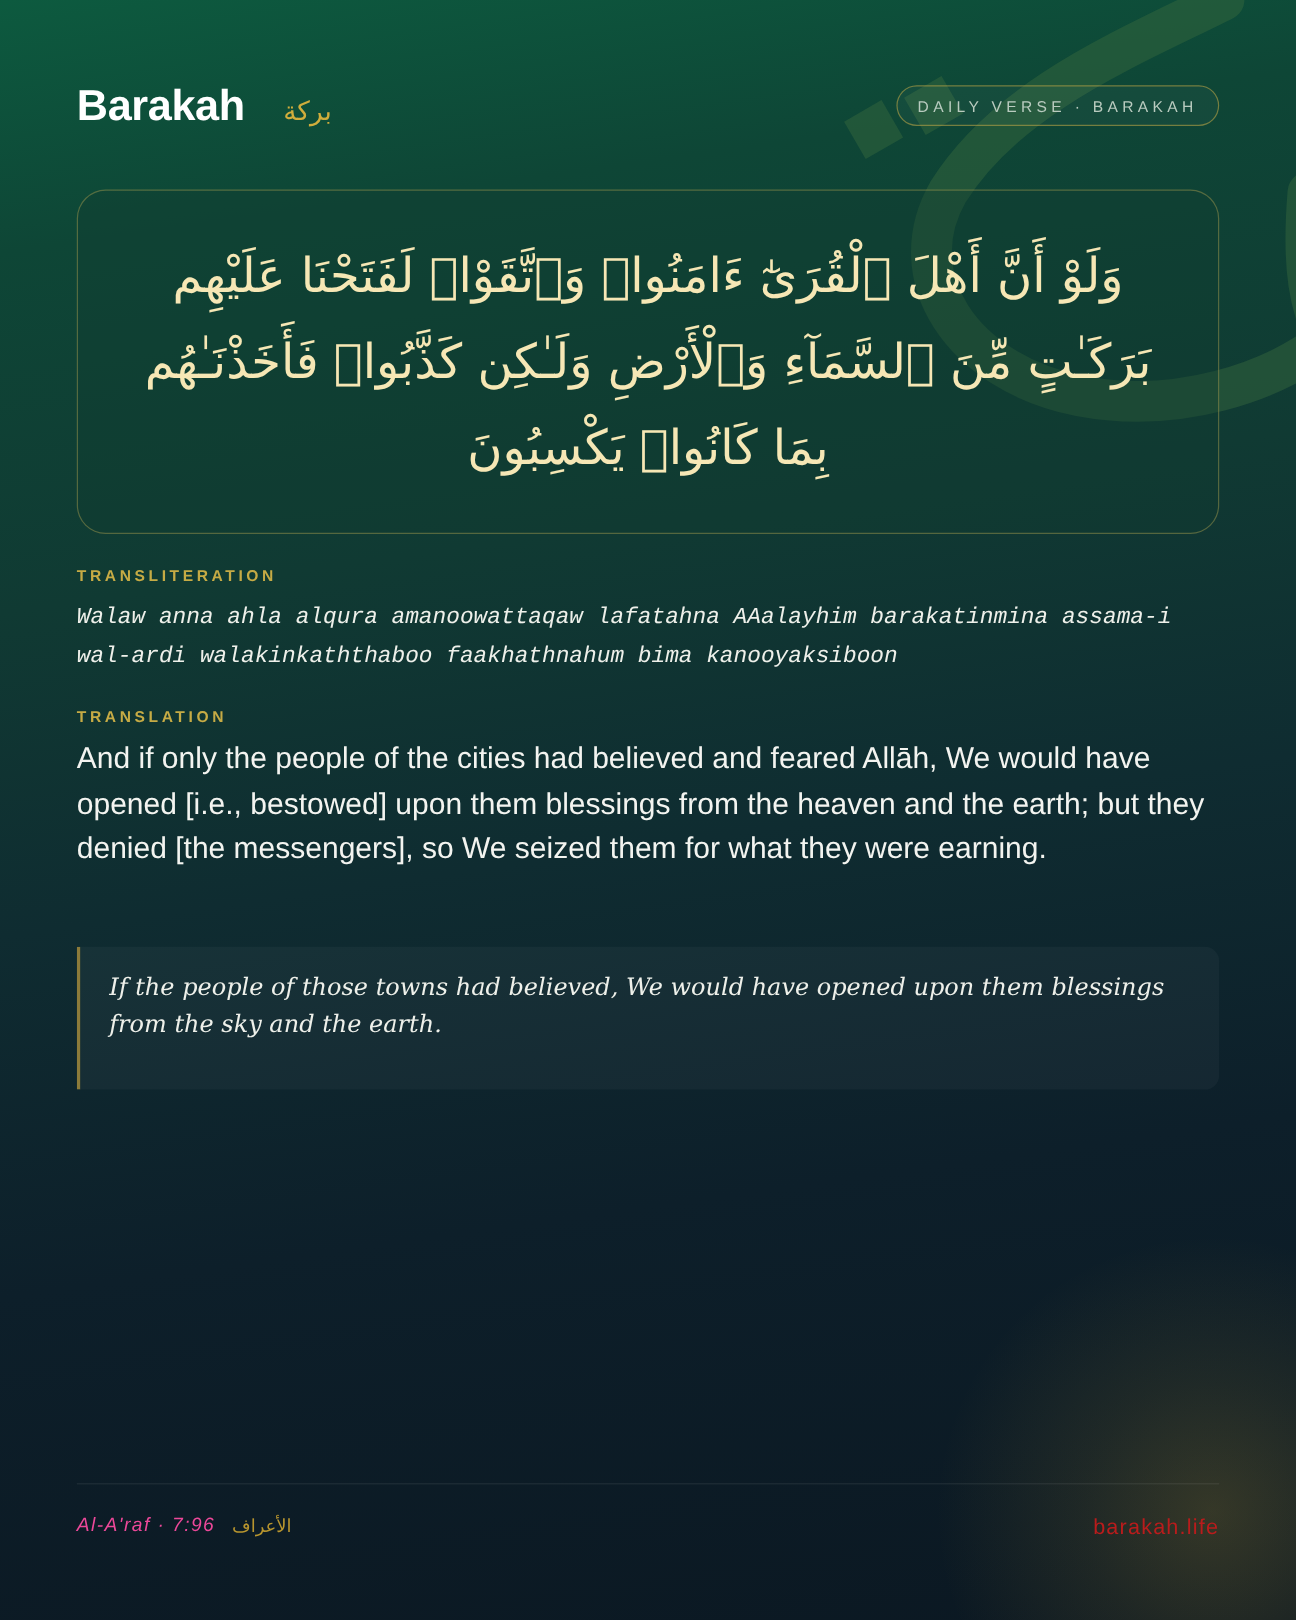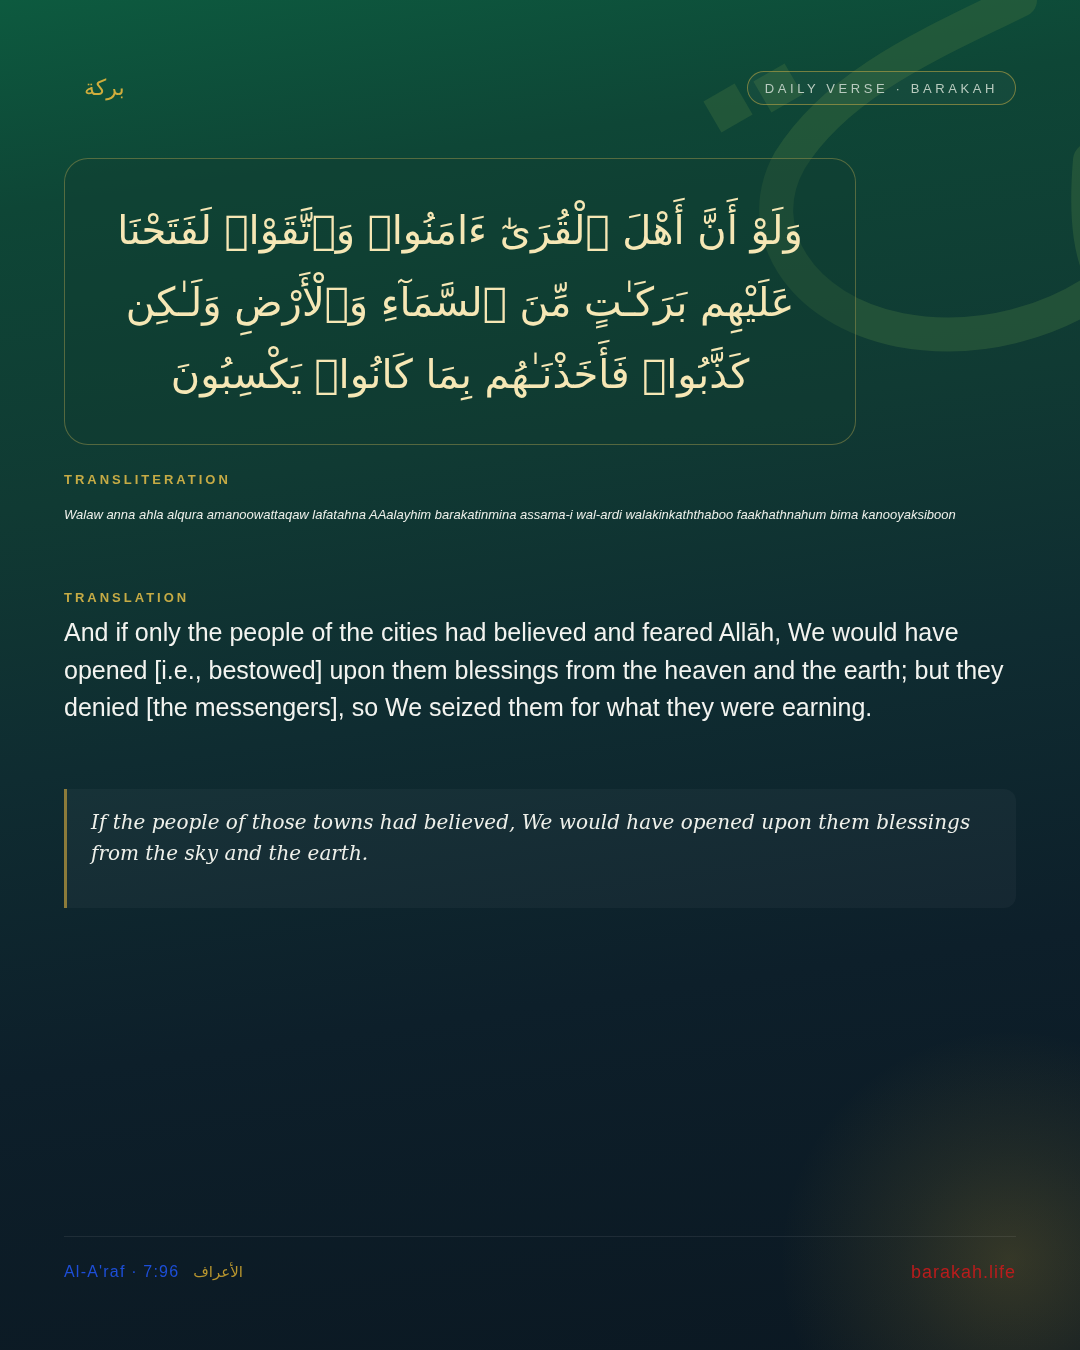--- a/index.html
+++ b/index.html
@@ -24,39 +24,39 @@
     .brand-name { font-size: 36px; font-weight: 700; color: #ffffff; letter-spacing: -0.3px; }
     .brand-arabic { font-family: Liberation Serif, serif; font-size: 22px; color: #d0ad3c; direction: rtl; margin-left: 20px; }
     .pill {
       height: 34px; padding: 16px 17px; border-radius: 17px;
       border: 1px solid rgba(196,170,70,0.55);
       background: rgba(255,255,255,0.03);
       display: flex; align-items: center;
       font-size: 13px; letter-spacing: 3.6px; color: #b9cbbf;
     }
     .verse-card {
-      position: absolute; left: 64px; top: 158px; width: 792px; height: 287px;
+      position: absolute; left: 64px; top: 158px; width: 952px; height: 287px;
       border-radius: 24px; border: 1px solid rgba(170,160,80,0.45);
       background: rgba(16,60,48,0.35);
       display: flex; align-items: center; justify-content: center;
       padding: 20px 50px;
     }
     .arabic-verse {
       font-family: "DejaVu Sans", sans-serif;
       direction: rtl; text-align: center;
       font-size: 40px; line-height: 72px; color: #f6e7b5;
     }
     .section-label {
       position: absolute; left: 64px;
       font-size: 13px; letter-spacing: 3px; font-weight: 700; color: #c6ab45; text-align: right;
     }
     .translit {
       position: absolute; left: 64px; top: 498px; width: 952px;
-      font-family: Liberation Sans, sans-serif; font-style: italic;
-      font-size: 13px; line-height: 33px; color: #eef0ea;
+      font-family: Liberation Mono, monospace; font-style: italic;
+      font-size: 19px; line-height: 33px; color: #eef0ea;
     }
     .translation {
       position: absolute; left: 64px; top: 614px; width: 952px;
       font-family: "Liberation Sans", sans-serif;
       font-size: 25px; line-height: 37.5px; color: #f3f4f0;
     }
     .reflection {
       position: absolute; left: 64px; top: 789px; width: 952px; height: 119px;
       background: rgba(255,255,255,0.035);
       border-left: 3px solid #8c7b3a;
@@ -73,40 +73,41 @@
     }
     .footer-divider {
       position: absolute; left: 64px; top: 1236px; width: 952px; height: 1px;
       background: rgba(255,255,255,0.08);
     }
     .footer {
       position: absolute; left: 64px; top: 1258px; width: 952px; height: 28px;
       display: flex; align-items: center; justify-content: space-between;
     }
     .footer-left { display: flex; align-items: center; gap: 14px; }
-    .ref { font-size: 16px; letter-spacing: 1.2px; color: #1d4ed8; }
+    .ref { font-size: 16px; letter-spacing: 1.2px; color: #ec4899; font-style: italic; }
     .ref-ar { font-family: "DejaVu Sans", sans-serif; font-size: 15px; color: #b8952e; direction: rtl; }
     .site { font-size: 18px; letter-spacing: 1px; color: #b91c1c; }
   </style>
 </head>
 <body>
 
 <svg class="watermark" viewBox="0 0 480 420">
   <g fill="none" stroke="#3a6b3e" stroke-opacity="0.45" stroke-width="34" stroke-linecap="round">
     <path d="M380 40 C 300 80, 200 120, 150 200 C 110 270, 160 350, 260 370 C 340 385, 420 360, 470 320"></path>
     <path d="M450 200 C 445 260, 450 300, 470 330"></path>
   </g>
   <g fill="#3a6b3e" fill-opacity="0.45">
     <rect x="70" y="130" width="36" height="36" transform="rotate(-30 88 148)"></rect>
     <rect x="120" y="110" width="36" height="36" transform="rotate(-30 138 128)"></rect>
   </g>
 </svg>
 
 <header class="header">
   <div class="brand">
+    <span class="brand-name">Barakah</span>
     <span class="brand-arabic">بركة</span>
   </div>
   <div class="pill">DAILY VERSE · BARAKAH</div>
 </header>
 
 <section class="verse-card">
   <p class="arabic-verse">وَلَوْ أَنَّ أَهْلَ ٱلْقُرَىٰٓ ءَامَنُوا۟ وَٱتَّقَوْا۟ لَفَتَحْنَا عَلَيْهِم بَرَكَـٰتٍ مِّنَ ٱلسَّمَآءِ وَٱلْأَرْضِ وَلَـٰكِن كَذَّبُوا۟ فَأَخَذْنَـٰهُم بِمَا كَانُوا۟ يَكْسِبُونَ</p>
 </section>
 
 <div class="section-label" style="top:472px;">TRANSLITERATION</div>

